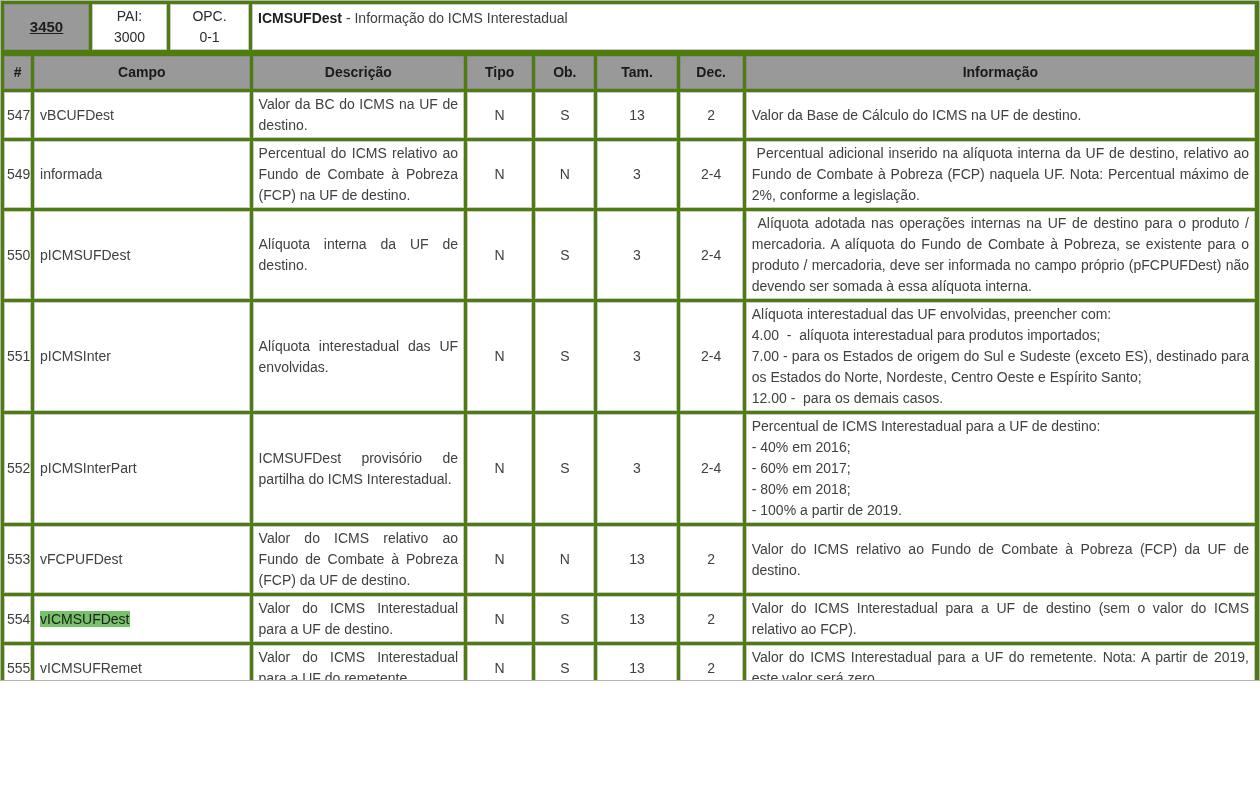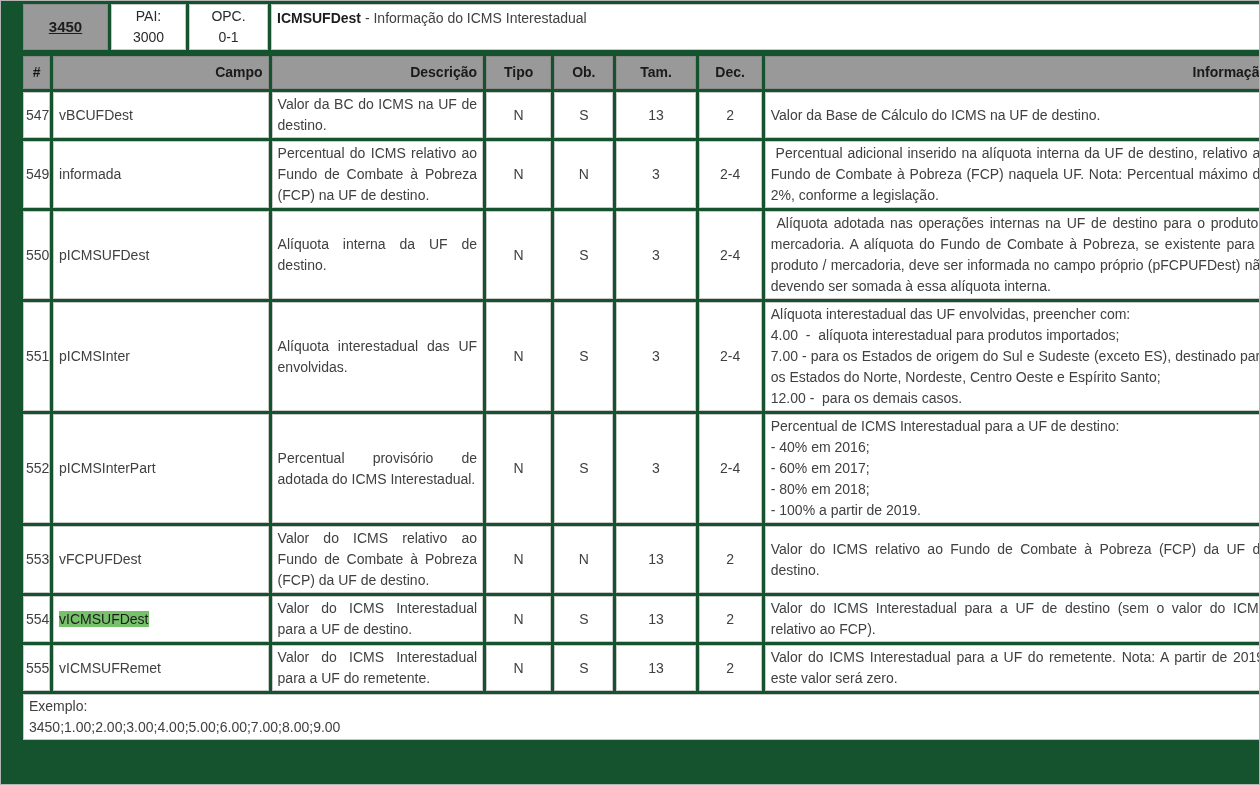--- a/index.html
+++ b/index.html
@@ -13,25 +13,24 @@
   *{box-sizing:border-box;}
   html,body{margin:0;padding:0;background:#ffffff;}
   body{
     font-family:"Liberation Sans","DejaVu Sans",sans-serif;
     color:var(--text);
     font-size:14px;
     line-height:21px;
   }
   .page{
     width:1260px;
-    height:785px;
+    height:681px;
     border:1px solid var(--page-border);
-    background:#14532d;
+    background:#4d7c0f;
     overflow:hidden;
-    padding-left:19px;
   }
   table{
     border-collapse:separate;
     border-spacing:3px;
     table-layout:fixed;
   }
   td,th{
     border:1px solid var(--cell-border);
     background:#ffffff;
     padding:1px 4px;
@@ -64,21 +63,21 @@
   }
   .cell-title .grp-name{font-weight:bold;color:#1d1d1d;margin-top:8px;}
   
   .main-table{width:1257px;}
   .main-table th{
     background:var(--header-bg);
     border-color:var(--header-border);
     color:#1a1a1a;
     font-weight:bold;
     height:33px;
-    text-align:right;
+    text-align:center;
     padding:2px 5px;
   }
   .main-table th.center{text-align:center;}
   .c-num{padding:1px 2px;}
   .c-campo{padding-left:5px;}
   .c-desc{text-align:justify;padding:1px 5px;}
   .c-mid{text-align:center;}
   .c-obs{padding:1px 5px;}
   .obs-line{
     white-space:pre-wrap;
@@ -198,21 +197,21 @@
     <td class="c-obs">
             <div class="obs-line">Alíquota interestadual das UF envolvidas, preencher com:</div>
             <div class="obs-line">4.00  -  alíquota interestadual para produtos importados;</div>
             <div class="obs-line">7.00 - para os Estados de origem do Sul e Sudeste (exceto ES), destinado para os Estados do Norte, Nordeste, Centro Oeste e Espírito Santo;</div>
             <div class="obs-line">12.00 -  para os demais casos.</div>
           </td>
   </tr>
         <tr>
     <td class="c-num">552</td>
     <td class="c-campo"><span class="campo-text">pICMSInterPart</span></td>
-    <td class="c-desc">Percentual provisório de adotada do ICMS Interestadual.</td>
+    <td class="c-desc">ICMSUFDest provisório de partilha do ICMS Interestadual.</td>
     <td class="c-mid">N</td>
     <td class="c-mid">S</td>
     <td class="c-mid">3</td>
     <td class="c-mid">2-4</td>
     <td class="c-obs">
             <div class="obs-line">Percentual de ICMS Interestadual para a UF de destino:</div>
             <div class="obs-line">- 40% em 2016;</div>
             <div class="obs-line">- 60% em 2017;</div>
             <div class="obs-line">- 80% em 2018;</div>
             <div class="obs-line">- 100% a partir de 2019.</div>

